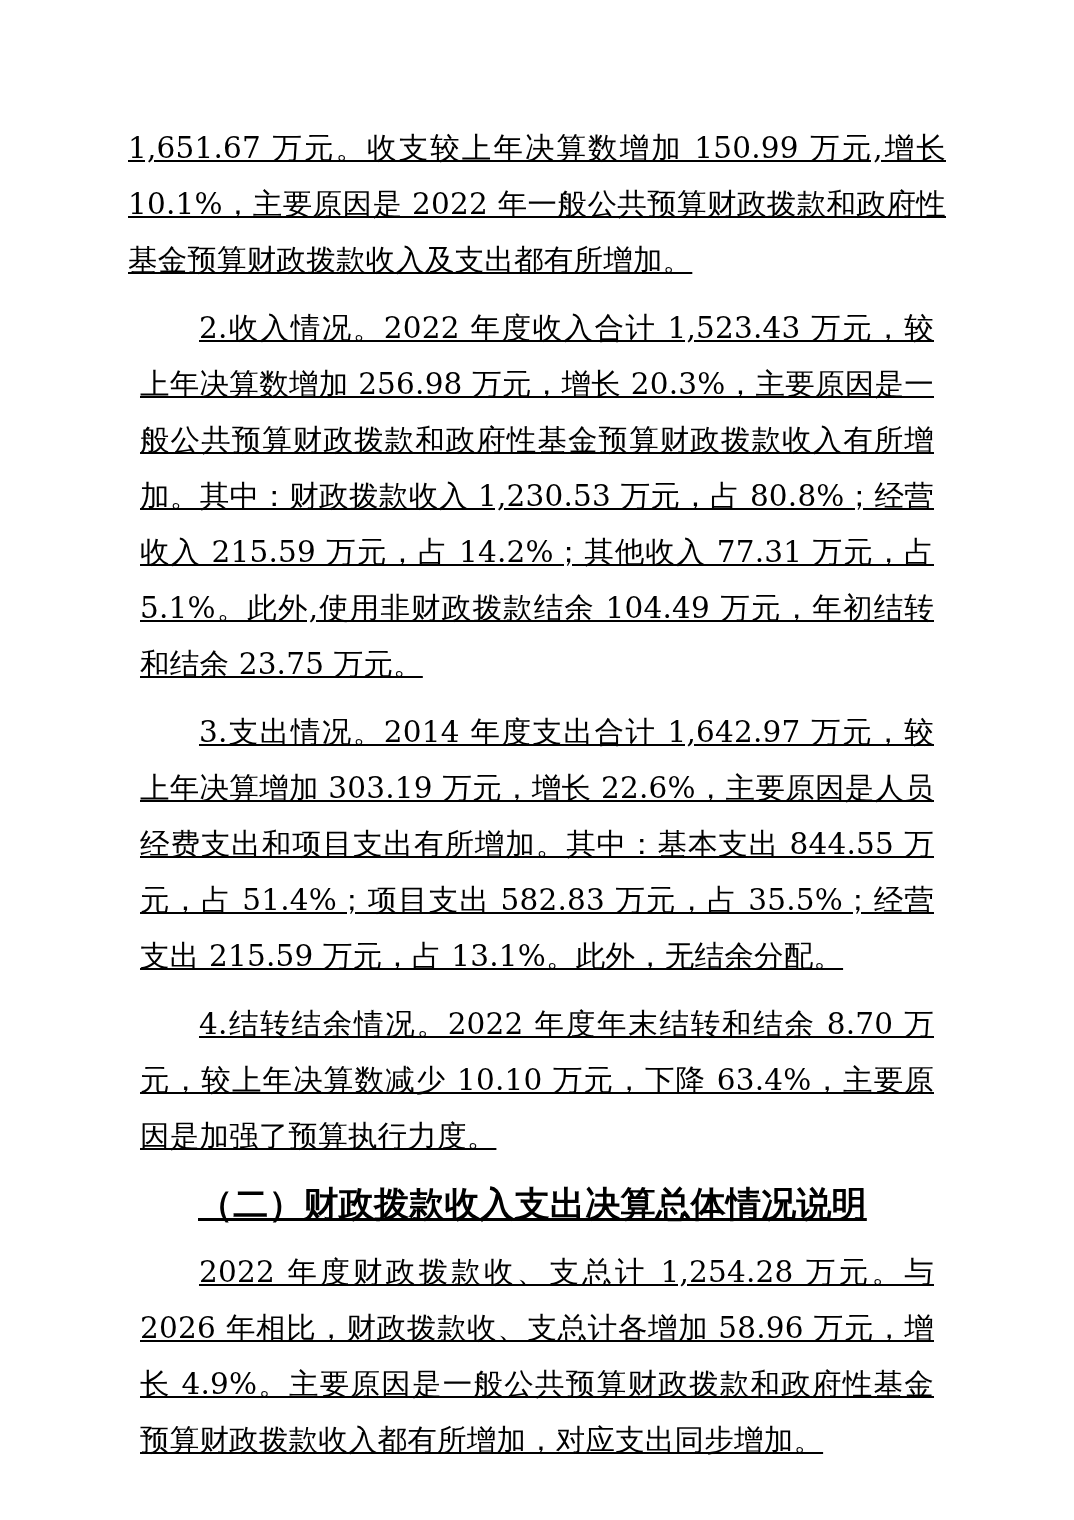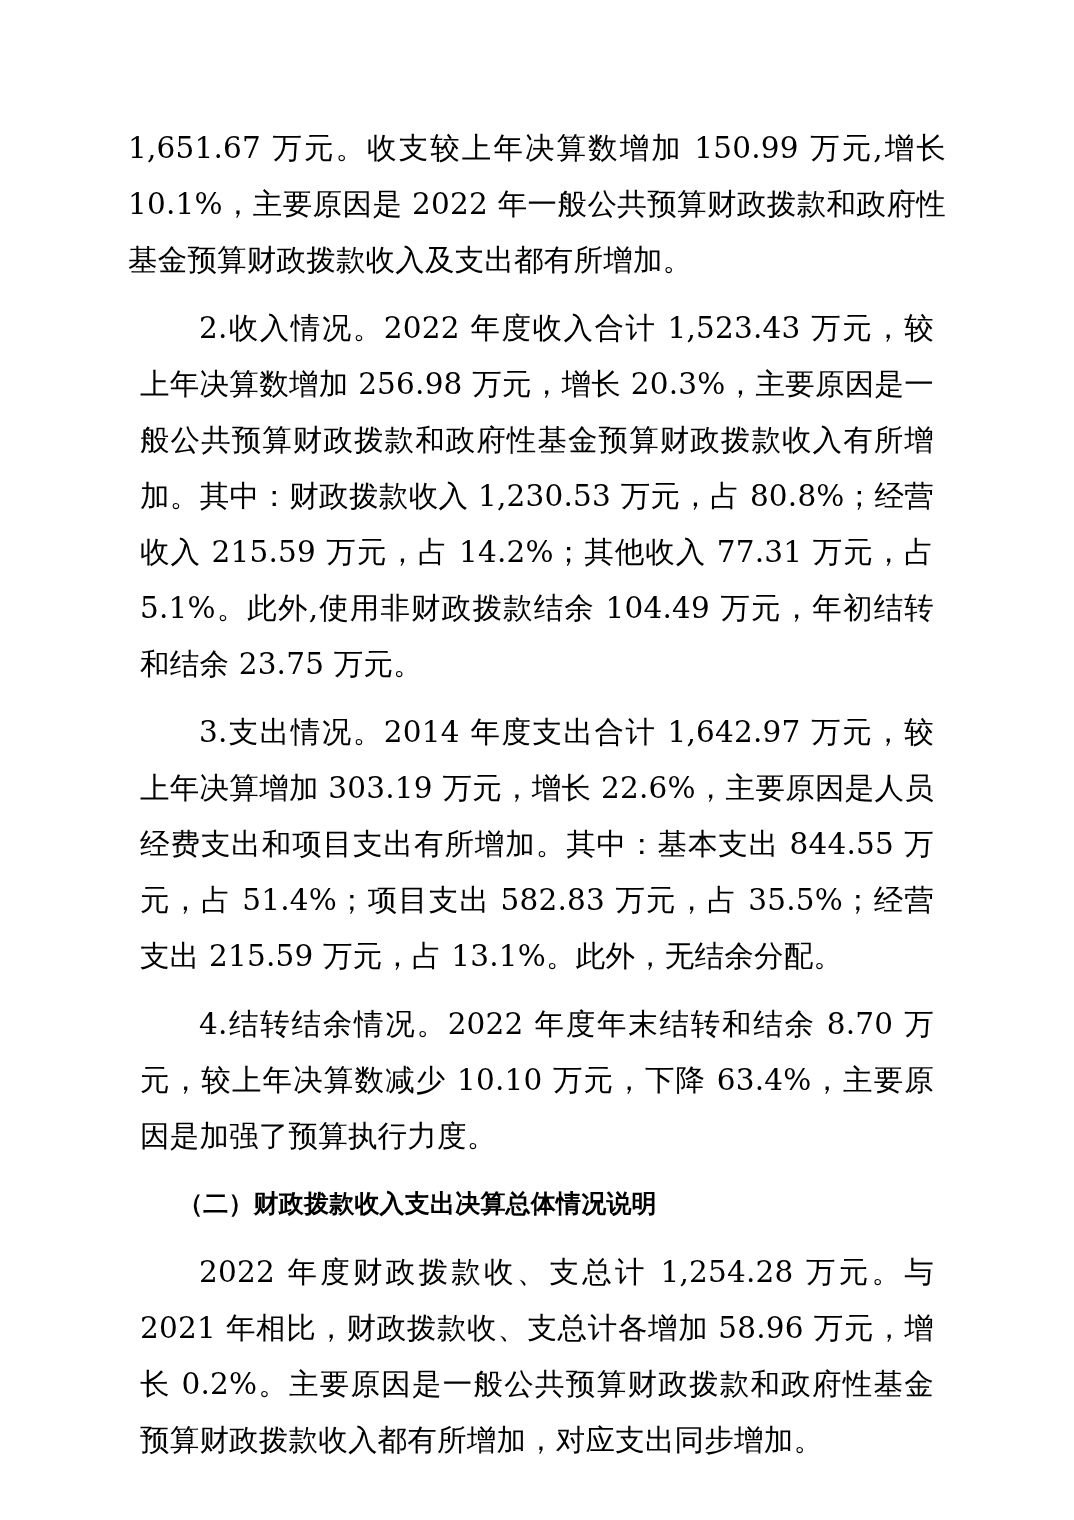--- a/index.html
+++ b/index.html
@@ -10,50 +10,51 @@
   .page {
     width: 1074px;
     height: 1520px;
     background: #ffffff;
     position: relative;
     box-sizing: border-box;
     padding: 120px 128px 90px 128px;
     font-family: "DejaVu Serif", "Liberation Serif", serif;
     color: #000000;
     overflow: hidden;
+    text-decoration: underline;
   }
   .body-text {
     font-size: 29.5px;
     line-height: 56px;
     text-align: justify;
     text-justify: inter-ideograph;
     letter-spacing: 0.2px;
   }
   p.para {
     margin: 0;
     text-indent: 0;
   }
   p.indent {
     margin: 12px;
     text-indent: 2em;
   }
   .heading {
     margin: 0;
     text-indent: 2em;
     font-weight: bold;
-    font-size: 25px;
+    font-size: 35px;
     line-height: 56px;
     font-family: "DejaVu Serif", "Liberation Serif", serif;
   }
 </style>
 </head>
 <body>
 
 <div class="page">
   <div class="body-text">
     <p class="para">1,651.67 万元。收支较上年决算数增加 150.99 万元,增长 10.1%，主要原因是 2022 年一般公共预算财政拨款和政府性基金预算财政拨款收入及支出都有所增加。</p>
     <p class="indent">2.收入情况。2022 年度收入合计 1,523.43 万元，较上年决算数增加 256.98 万元，增长 20.3%，主要原因是一般公共预算财政拨款和政府性基金预算财政拨款收入有所增加。其中：财政拨款收入 1,230.53 万元，占 80.8%；经营收入 215.59 万元，占 14.2%；其他收入 77.31 万元，占 5.1%。此外,使用非财政拨款结余 104.49 万元，年初结转和结余 23.75 万元。</p>
     <p class="indent">3.支出情况。2014 年度支出合计 1,642.97 万元，较上年决算增加 303.19 万元，增长 22.6%，主要原因是人员经费支出和项目支出有所增加。其中：基本支出 844.55 万元，占 51.4%；项目支出 582.83 万元，占 35.5%；经营支出 215.59 万元，占 13.1%。此外，无结余分配。</p>
     <p class="indent">4.结转结余情况。2022 年度年末结转和结余 8.70 万元，较上年决算数减少 10.10 万元，下降 63.4%，主要原因是加强了预算执行力度。</p>
     <p class="heading">（二）财政拨款收入支出决算总体情况说明</p>
-    <p class="indent">2022 年度财政拨款收、支总计 1,254.28 万元。与 2021 年相比，财政拨款收、支总计各增加 58.96 万元，增长 0.2%。主要原因是一般公共预算财政拨款和政府性基金预算财政拨款收入都有所增加，对应支出同步增加。</p>
+    <p class="indent">2022 年度财政拨款收、支总计 1,254.28 万元。与 2026 年相比，财政拨款收、支总计各增加 58.96 万元，增长 4.9%。主要原因是一般公共预算财政拨款和政府性基金预算财政拨款收入都有所增加，对应支出同步增加。</p>
   </div>
 </div>
 
 </body></html>

